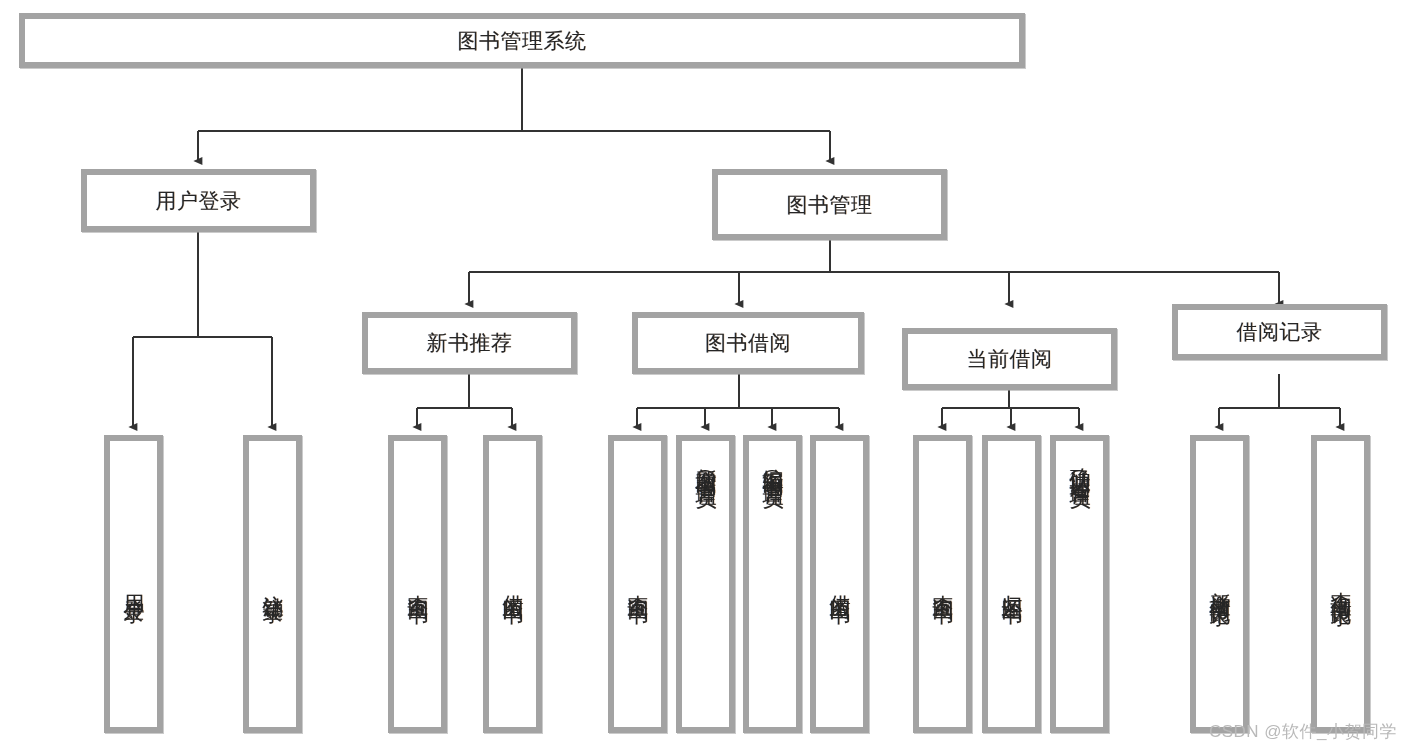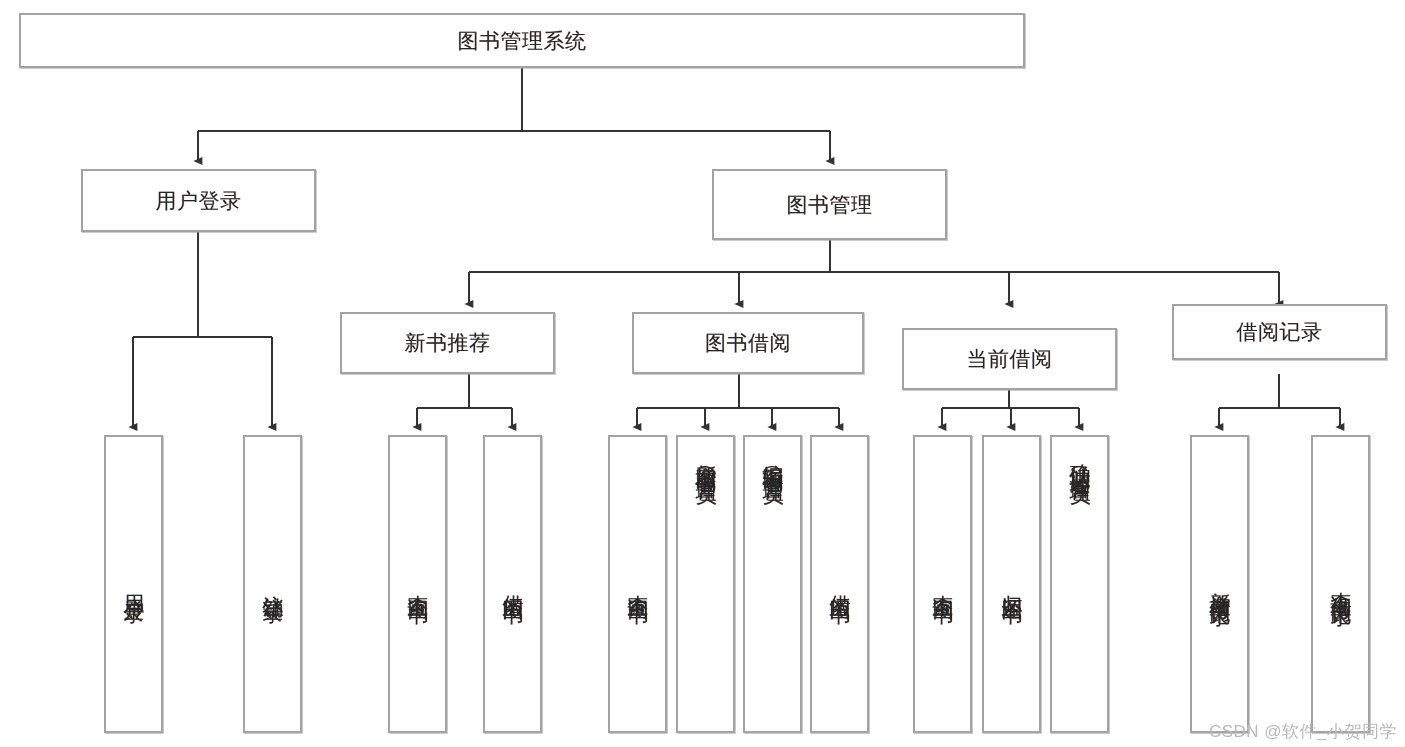--- a/index.html
+++ b/index.html
@@ -24,21 +24,21 @@
     top: 0;
     width: 1405px;
     height: 747px;
     display: block;
   }
   
   .node-box {
     position: absolute;
     box-sizing: border-box;
     background: #ffffff;
-    border: 2px solid #a3a3a3;
+    border: 6px solid #a3a3a3;
     box-shadow: 1px 1px 0 0 rgba(160,160,160,0.55);
   }
   .node-box.horizontal {
     display: flex;
     align-items: center;
     justify-content: center;
   }
   .node-label-h {
     font-size: 21px;
     line-height: 1.2;
@@ -144,21 +144,21 @@
   <div id="level2-nodes">
       <div class="node-box horizontal" style="left: 81px; top: 169px; width: 235px; height: 63px;">
         <span class="node-label-h">用户登录</span>
       </div>
       <div class="node-box horizontal" style="left: 712px; top: 169px; width: 235px; height: 71px;">
         <span class="node-label-h">图书管理</span>
       </div>
     </div>
 
   <div id="level3-nodes">
-      <div class="node-box horizontal" style="left: 340px; top: 312px; width: 215px; height: 62px;">
+      <div class="node-box horizontal" style="left: 362px; top: 312px; width: 215px; height: 62px;">
         <span class="node-label-h">新书推荐</span>
       </div>
       <div class="node-box horizontal" style="left: 632px; top: 312px; width: 232px; height: 62px;">
         <span class="node-label-h">图书借阅</span>
       </div>
       <div class="node-box horizontal" style="left: 902px; top: 328px; width: 215px; height: 62px;">
         <span class="node-label-h">当前借阅</span>
       </div>
       <div class="node-box horizontal" style="left: 1172px; top: 304px; width: 215px; height: 56px;">
         <span class="node-label-h">借阅记录</span>

